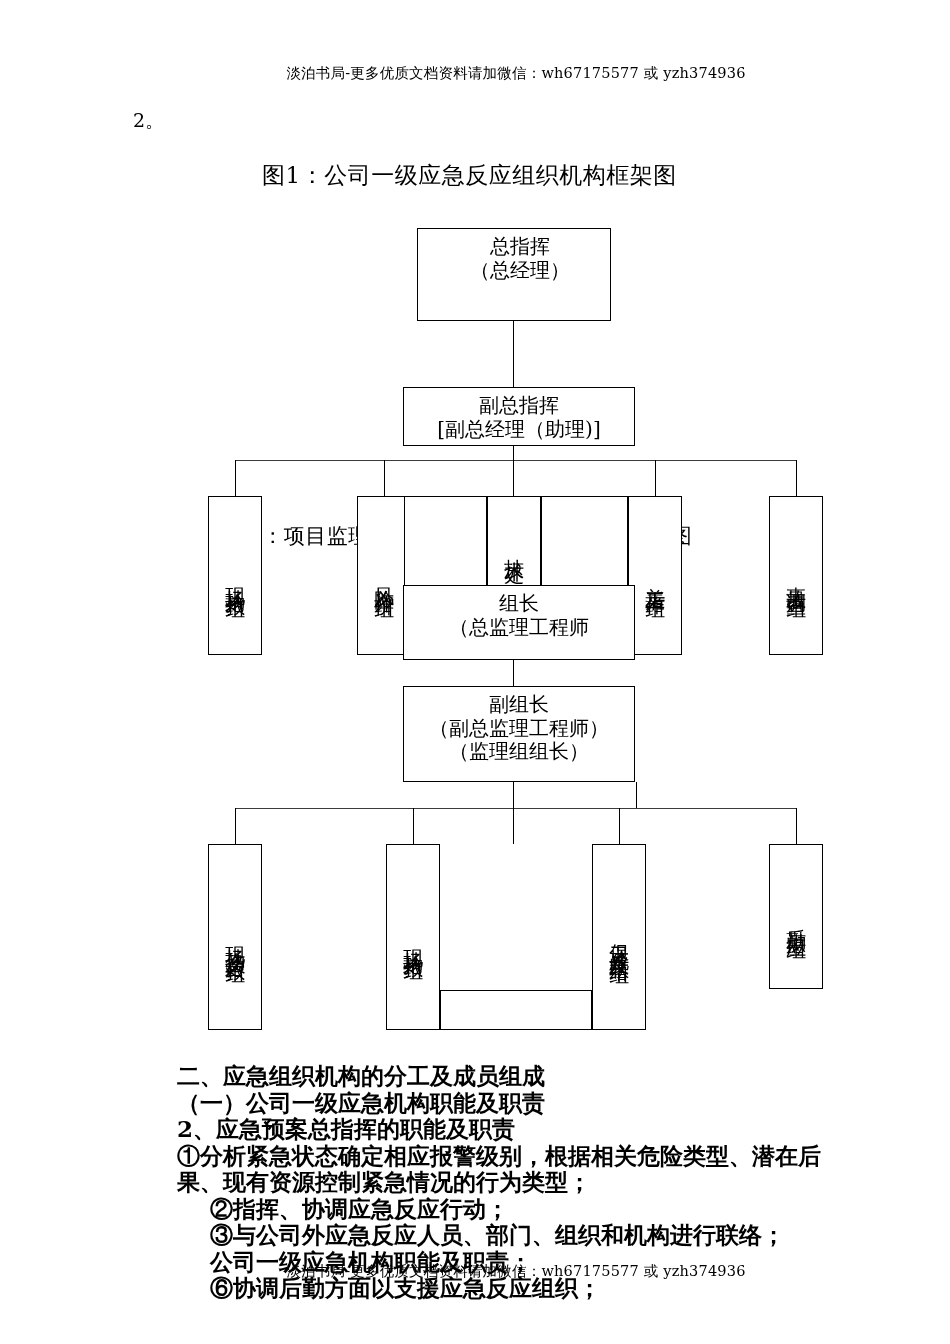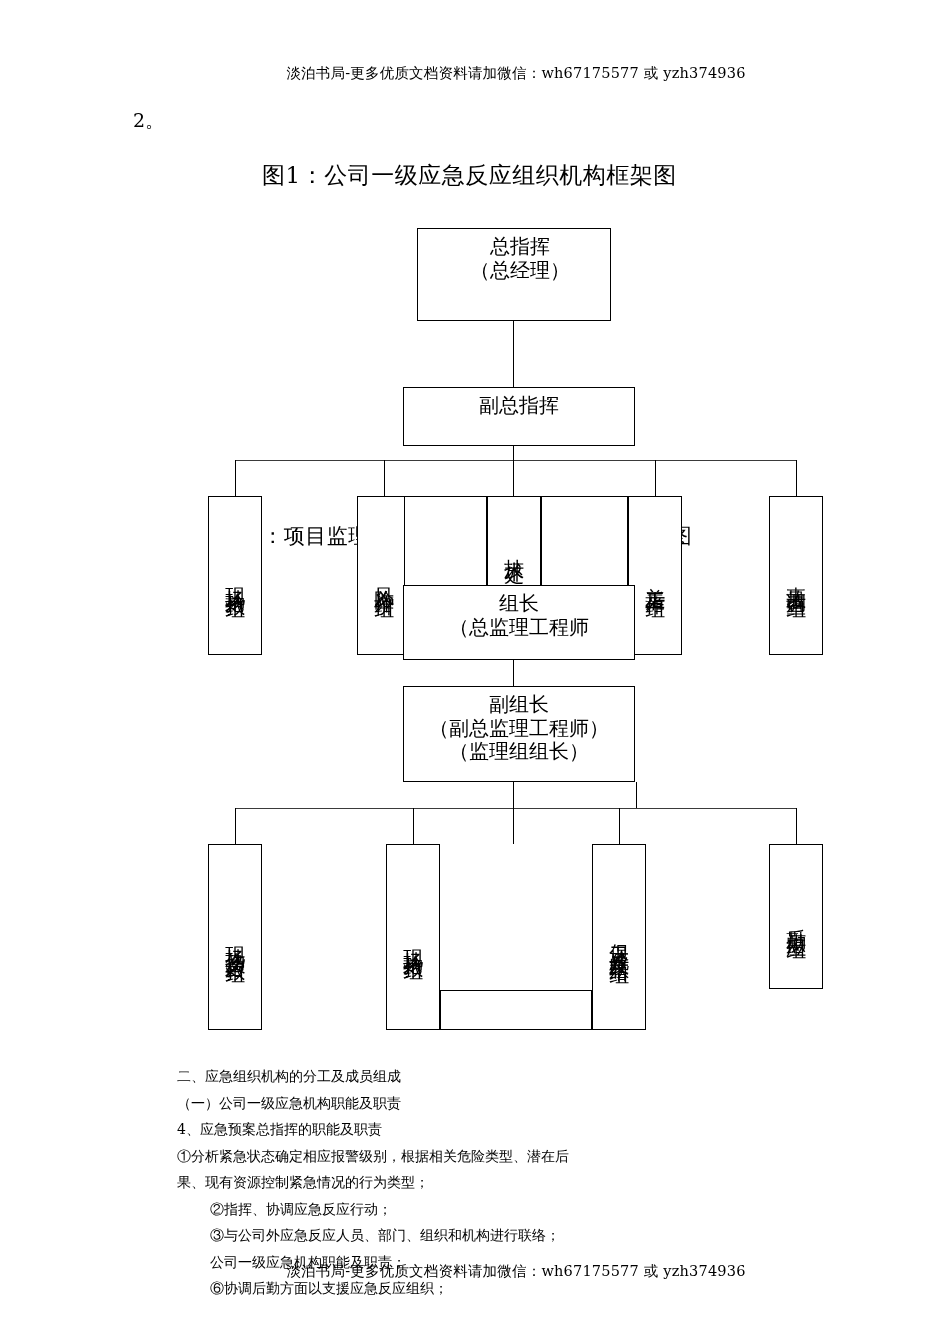--- a/index.html
+++ b/index.html
@@ -94,23 +94,24 @@
     z-index: 2;
   }
   .ln.v { width: 1px; }
   .ln.h { height: 1px; }
   .ln.thick { background: #3a3a3a; }
   .body-text {
     position: absolute;
     left: 177px;
     top: 1063px;
     width: 760px;
-    font-size: 14px;
+    font-size: 23px;
     line-height: 26.5px;
     z-index: 1;
+    font-weight: bold;
   }
   .body-text p {
     margin: 0;
     white-space: nowrap;
   }
   .indent { padding-left: 33px; }
 </style>
 </head>
 <body>
 
@@ -129,20 +130,21 @@
       <div>总指挥</div>
       <div>（总经理）</div>
     </div>
   </div>
 
   <div class="ln v" style="left:513px; top:321px; height:66px;"></div>
 
   <div class="box" style="left:403px; top:387px; width:232px; height:59px;">
     <div class="inner">
       <div>副总指挥</div>
+      <div>[副总经理（助理)]</div>
     </div>
   </div>
 
   <div class="ln v" style="left:513px; top:446px; height:15px;"></div>
 
   <div class="ln h thick" style="left:235px; top:460px; width:561px;"></div>
 
   <div class="ln v" style="left:235px; top:460px; height:36px;"></div>
   <div class="ln v" style="left:384px; top:460px; height:36px;"></div>
   <div class="ln v" style="left:513px; top:460px; height:36px;"></div>
@@ -214,21 +216,21 @@
 
   <div class="box vert" style="left:769px; top:844px; width:54px; height:145px;">
     <div class="inner">后勤供应组</div>
   </div>
 
   <div class="box" style="left:440px; top:990px; width:152px; height:40px;"></div>
 
   <div class="body-text">
     <p>二、应急组织机构的分工及成员组成</p>
     <p>（一）公司一级应急机构职能及职责</p>
-    <p>4、应急预案总指挥的职能及职责</p>
+    <p>2、应急预案总指挥的职能及职责</p>
     <p>①分析紧急状态确定相应报警级别，根据相关危险类型、潜在后</p>
     <p>果、现有资源控制紧急情况的行为类型；</p>
     <p class="indent">②指挥、协调应急反应行动；</p>
     <p class="indent">③与公司外应急反应人员、部门、组织和机构进行联络；</p>
     <p class="indent">公司一级应急机构职能及职责；</p>
     <p class="indent">⑥协调后勤方面以支援应急反应组织；</p>
   </div>
 
   <div class="runfoot">淡泊书局-更多优质文档资料请加微信：wh67175577 或 yzh374936</div>
 

